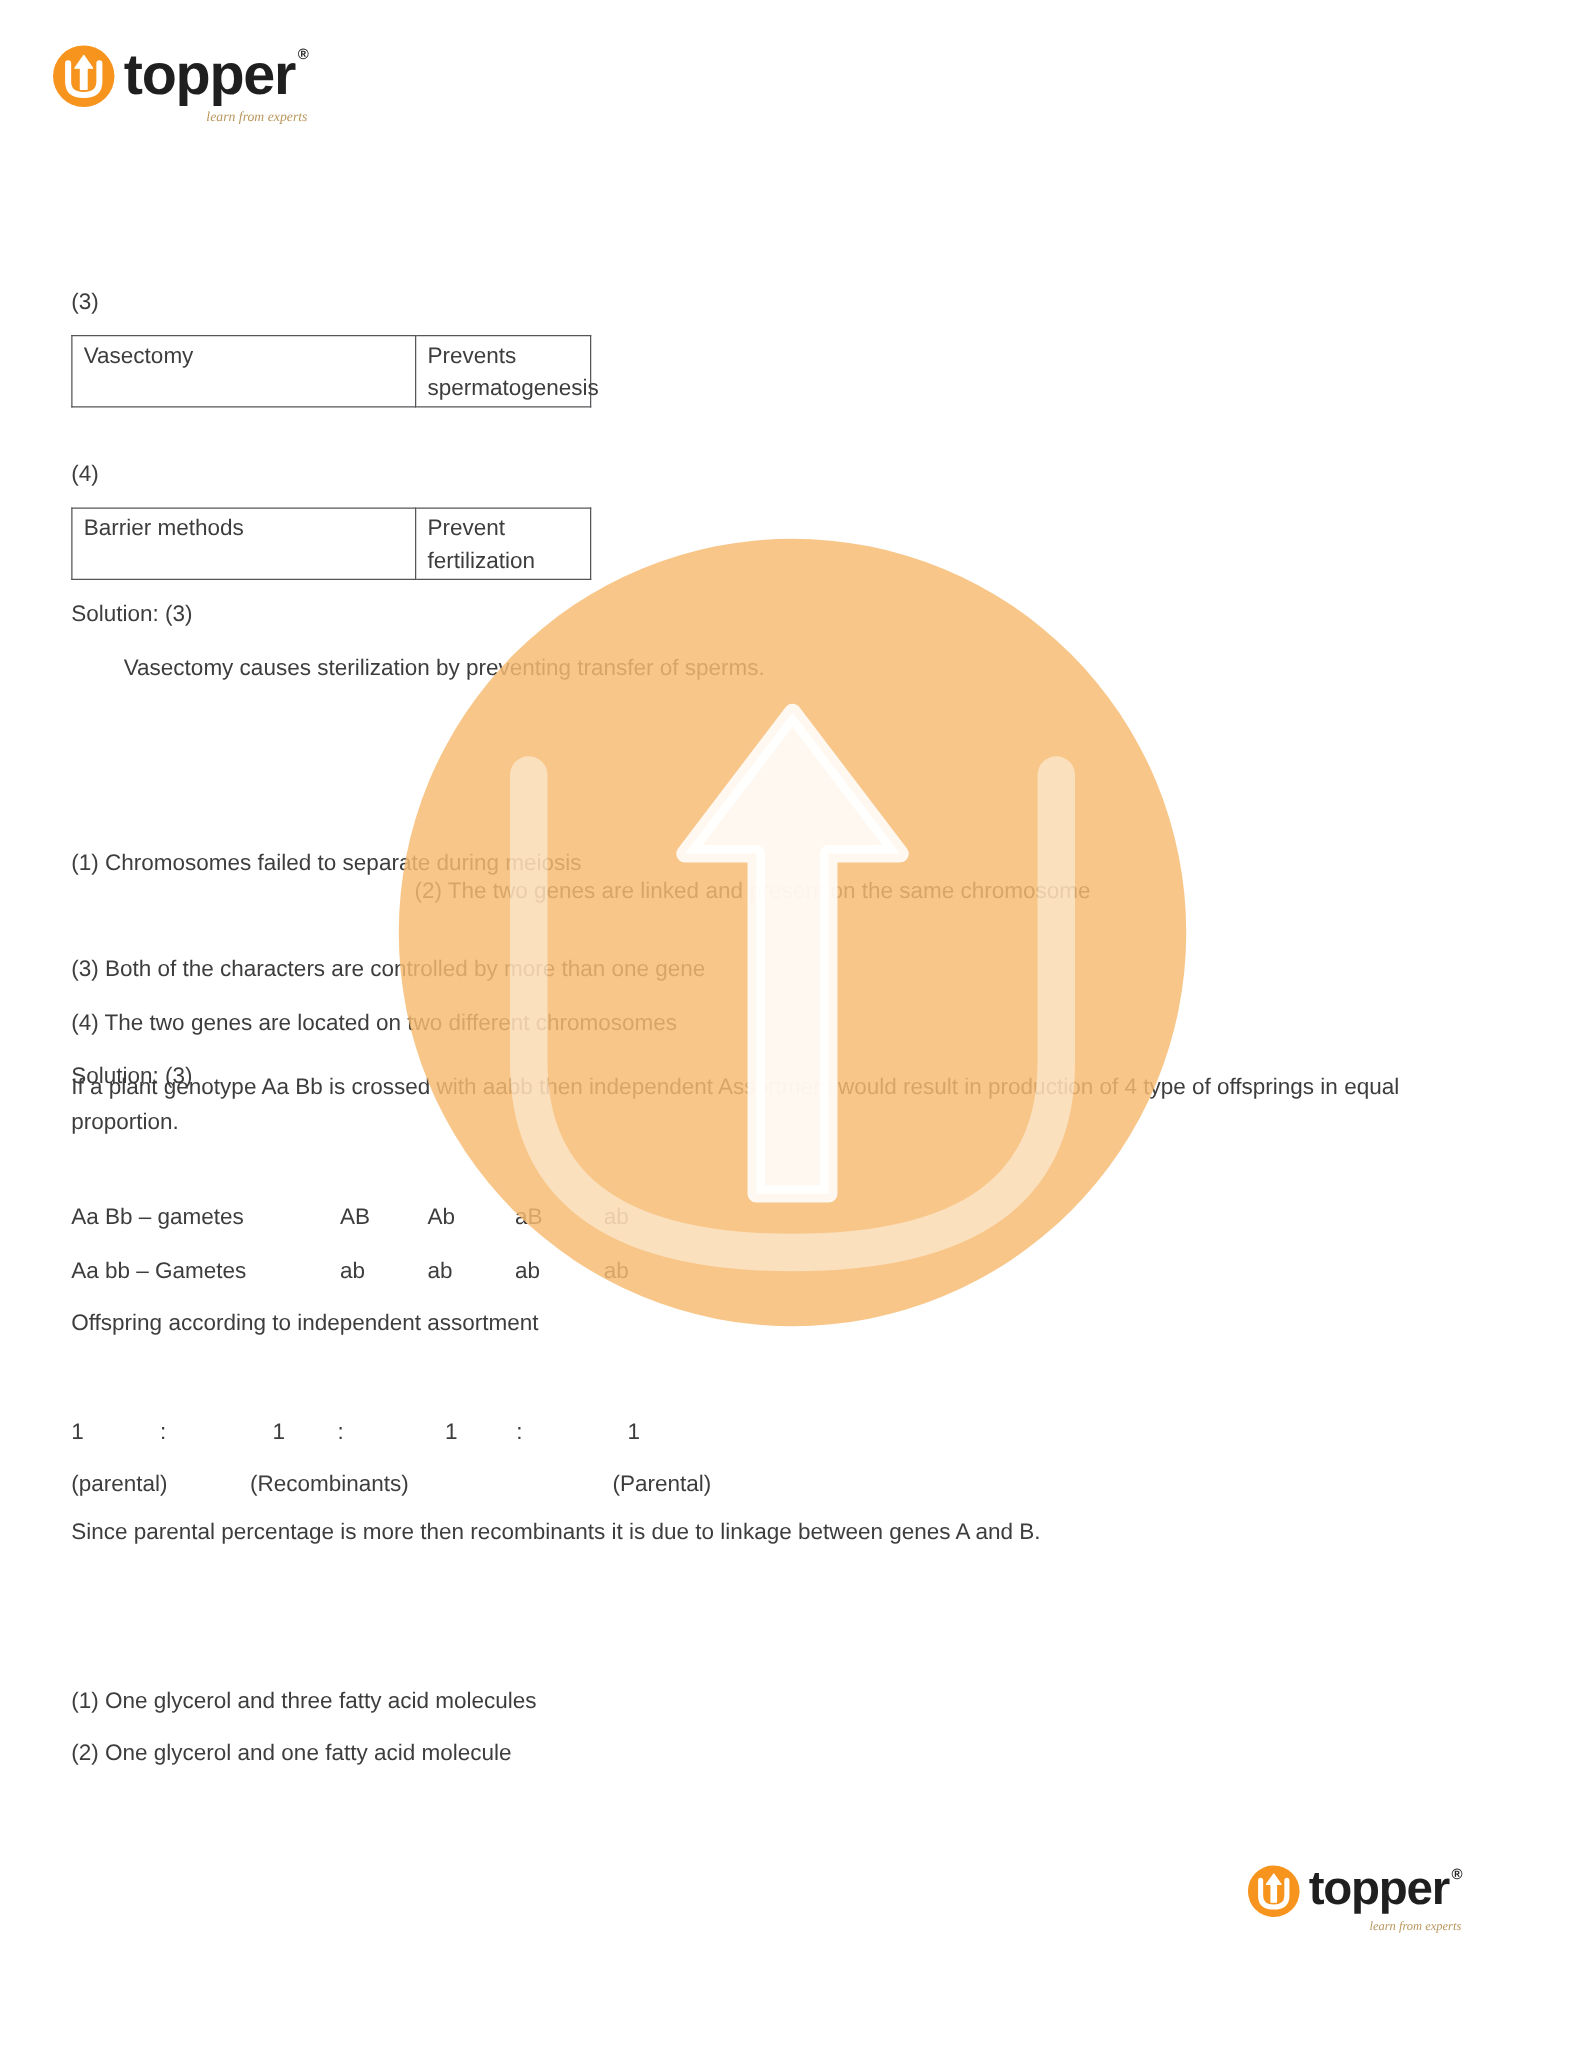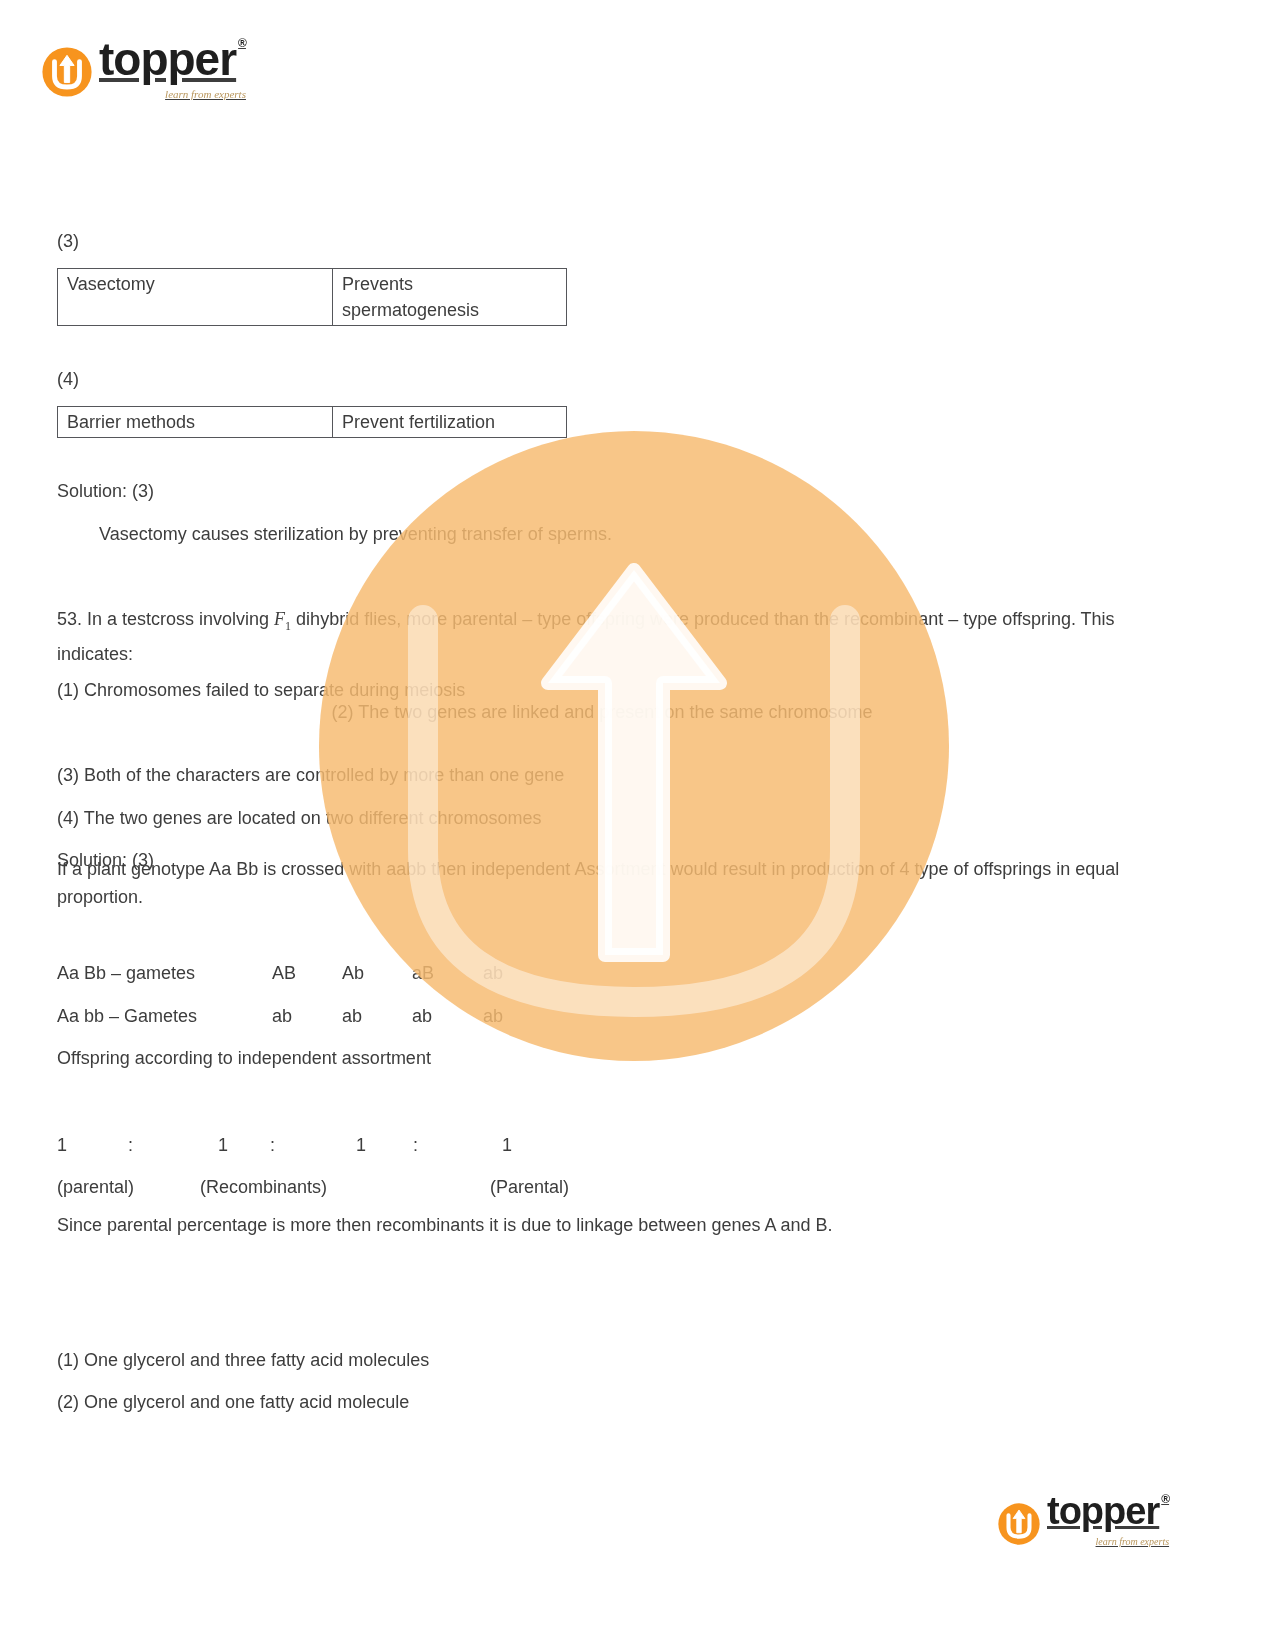--- a/index.html
+++ b/index.html
@@ -11,21 +11,21 @@
     font-family:"Liberation Sans",sans-serif;
     color:#3d3d3d;
     font-size:18px;
     line-height:28px;
     overflow:hidden;
   }
   .abs{position:absolute;left:57px;}
   .block{width:1090px;}
 
   
-  table.qtable{border-collapse:collapse;width:510px;table-layout:fixed;}
+  table.qtable{border-collapse:collapse;width:416px;table-layout:fixed;}
   table.qtable td{
     border:1px solid #55565a;
     padding:2px 9px;
     vertical-align:top;
     line-height:26px;
   }
   td.c1{width:256px;}
 
   
   .mathvar{font-family:"Liberation Serif",serif;font-style:italic;}
@@ -40,21 +40,21 @@
     position:absolute;
     left:318px;
     top:430px;
     width:632px;
     height:632px;
     z-index:3;
     pointer-events:none;
   }
 
   
-  .logo{position:absolute;display:flex;align-items:center;z-index:4;text-decoration:underline;}
+  .logo{position:absolute;display:flex;align-items:flex-start;z-index:4;}
   .logo .mark{flex:0 0 auto;}
   .logo .txtcol{display:flex;flex-direction:column;margin-left:7px;}
   .logo .brandline{display:flex;align-items:flex-start;color:#1f1f1f;font-weight:bold;letter-spacing:-1px;line-height:1;}
   .logo .reg{font-size:12px;font-weight:bold;margin-top:1px;margin-left:2px;}
   .logo .tagline{font-style:italic;color:#b9965c;align-self:flex-end;font-family:"Liberation Serif",serif;}
   .logo-top{left:42px;top:36px;}
   .logo-top .mark{width:50px;height:50px;}
   .logo-top .brandline{font-size:46px;}
   .logo-top .tagline{font-size:11px;margin-top:-2px;}
   .logo-bottom{left:998px;top:1492px;}
@@ -106,23 +106,20 @@
         <tr>
       <td class="c1">Barrier methods</td>
       <td>Prevent fertilization</td>
     </tr>
   </tbody>
     </table>
 
   <div class="abs" style="top:477px;">Solution: (3)</div>
   <div class="abs block" style="top:520px;margin-left:42px;">Vasectomy causes sterilization by preventing transfer of sperms.</div>
 
-  <div class="abs block" style="top:605px;">
-    <span>53.  In a testcross involving </span><span class="mathvar">F</span><sub class="mathsub">1</sub><span> dihybrid flies, more parental – type offspring were produced than the recombinant – type offspring. This indicates:</span>
-  </div>
 
   <div class="abs block" style="top:676px;">(1)  Chromosomes failed to separate during meiosis</div>
   <div class="abs block" style="top:698px;text-align:center;">(2)  The two genes are linked and present on the same chromosome</div>
   <div class="abs block" style="top:761px;">(3)  Both of the characters are controlled by more than one gene</div>
   <div class="abs block" style="top:804px;">(4) The two genes are located on two different chromosomes</div>
 
   <div class="abs" style="top:846px;">Solution: (3)</div>
   <div class="abs block" style="top:855px;">If a plant genotype Aa Bb is crossed with aabb then independent Assortment would result in production of 4 type of offsprings in equal proportion.</div>
 
   <div class="tokrow" style="top:959px;">

